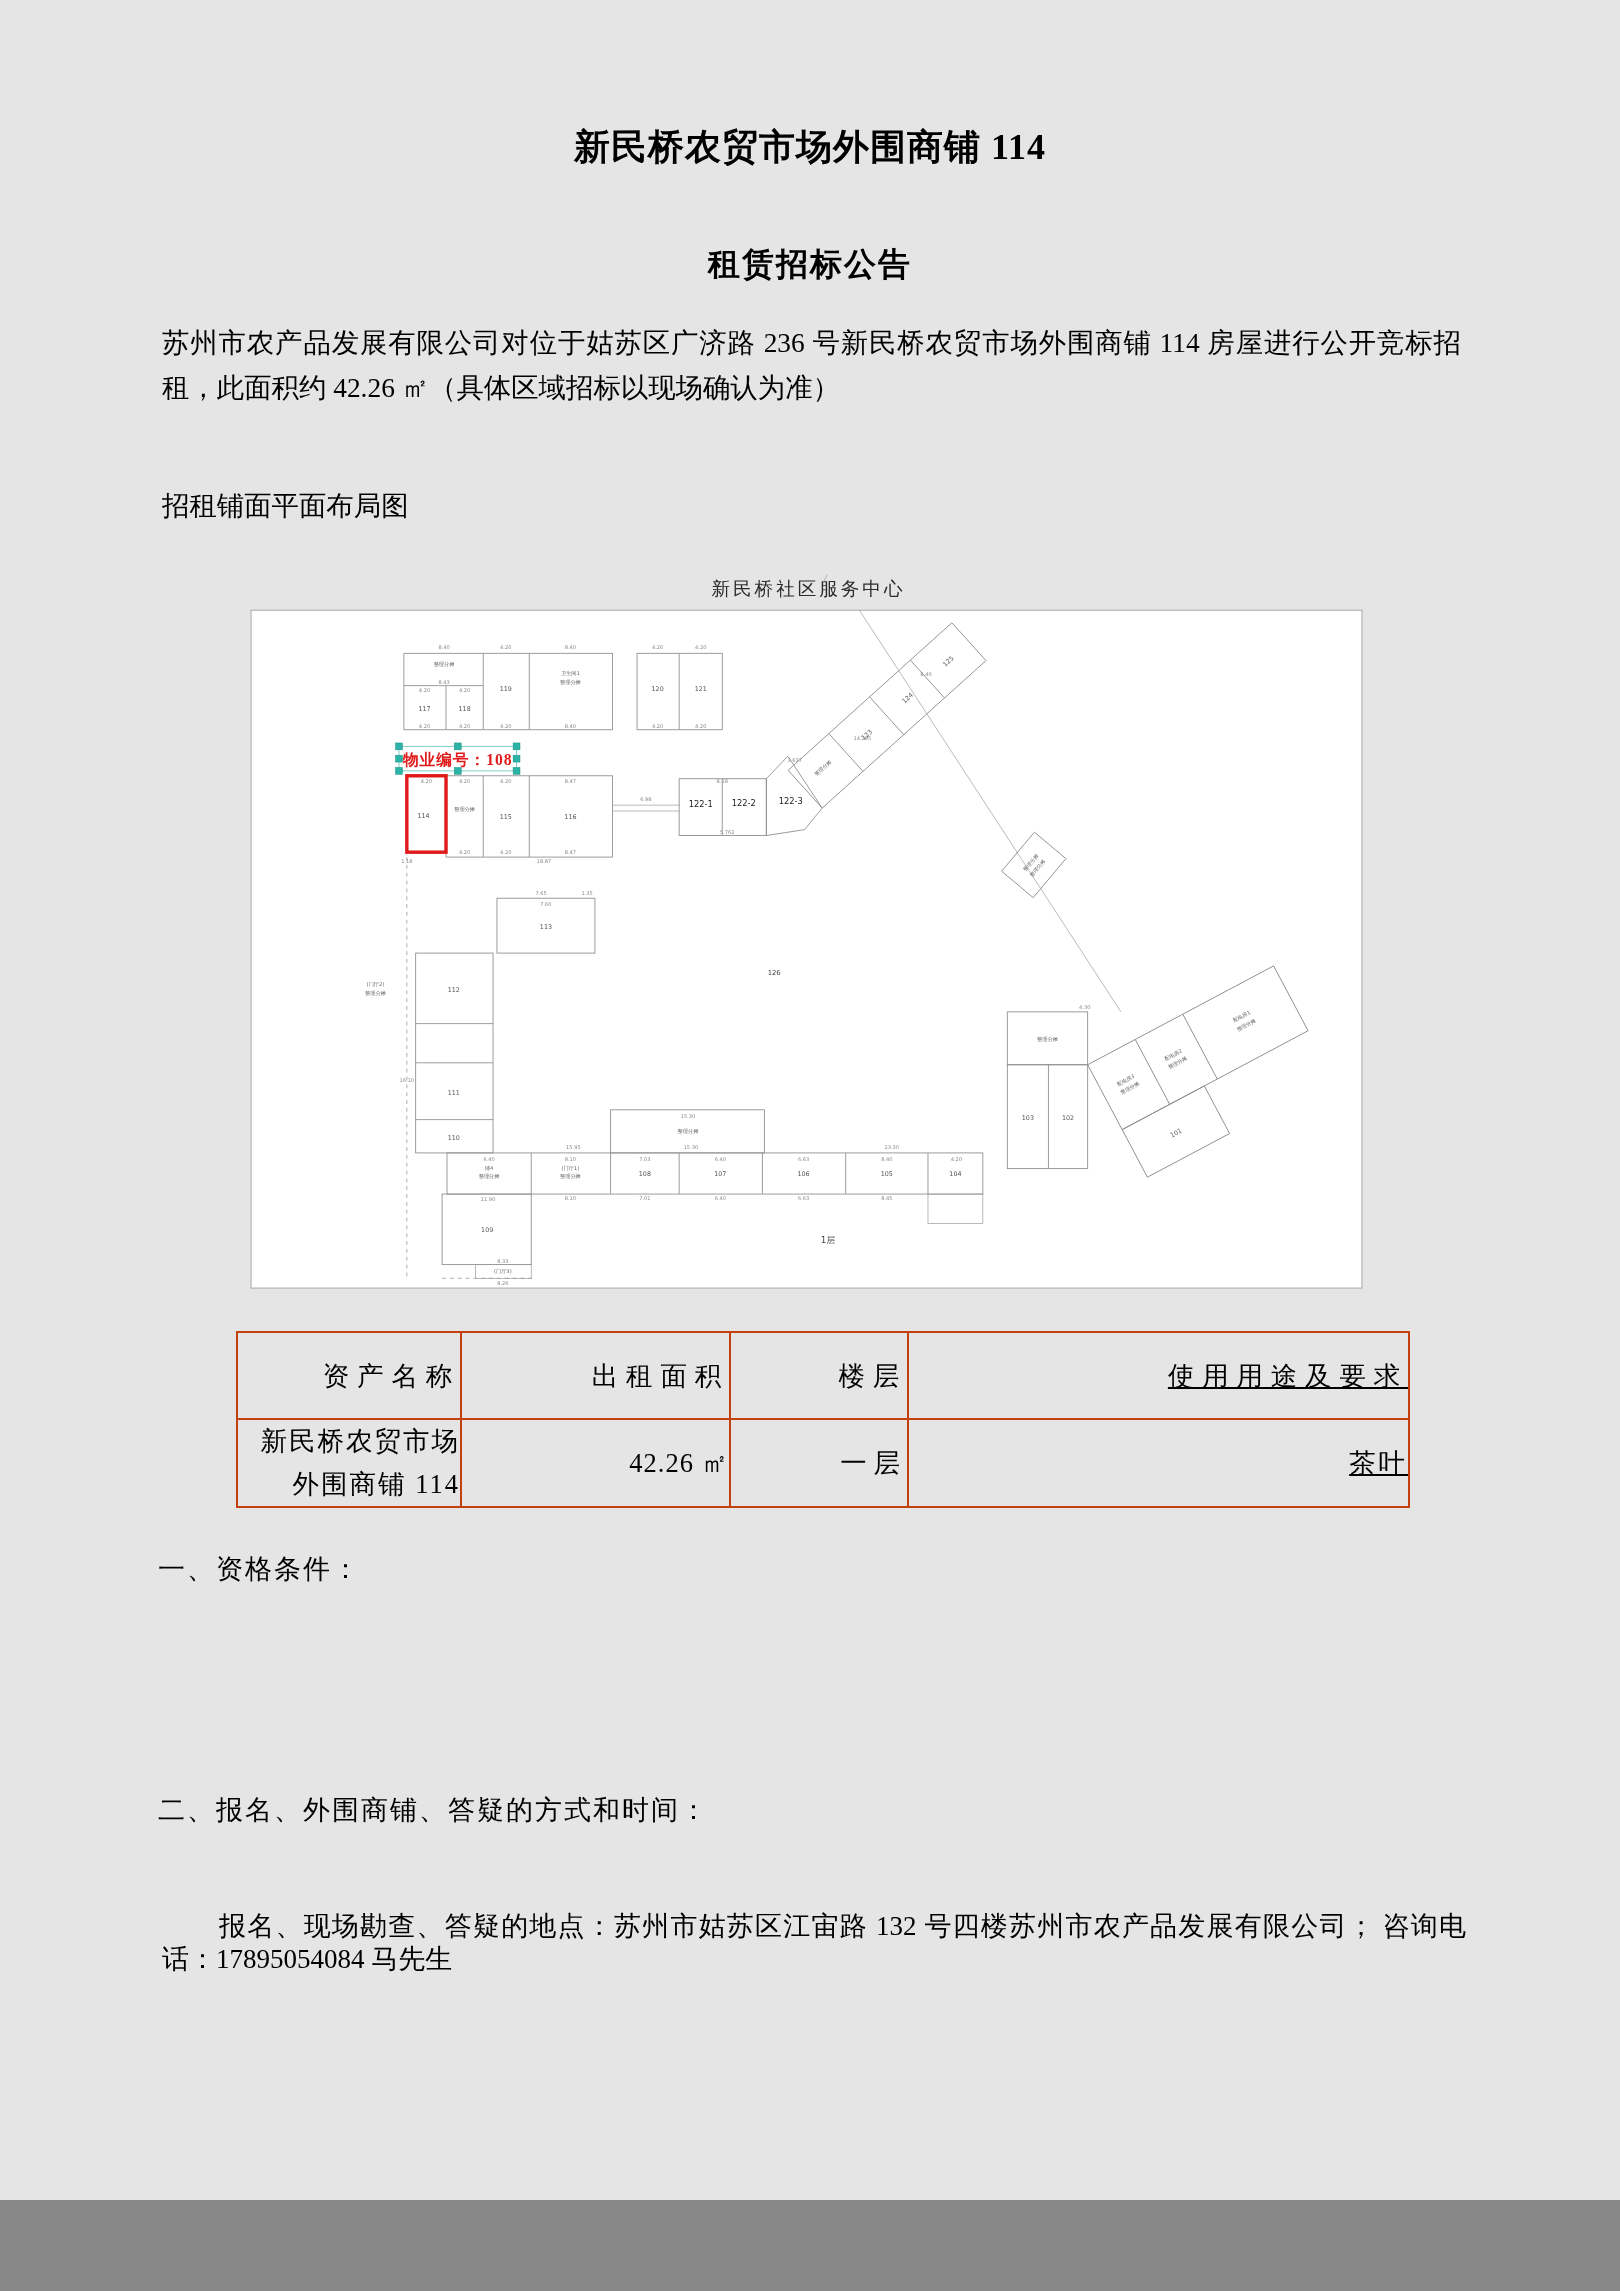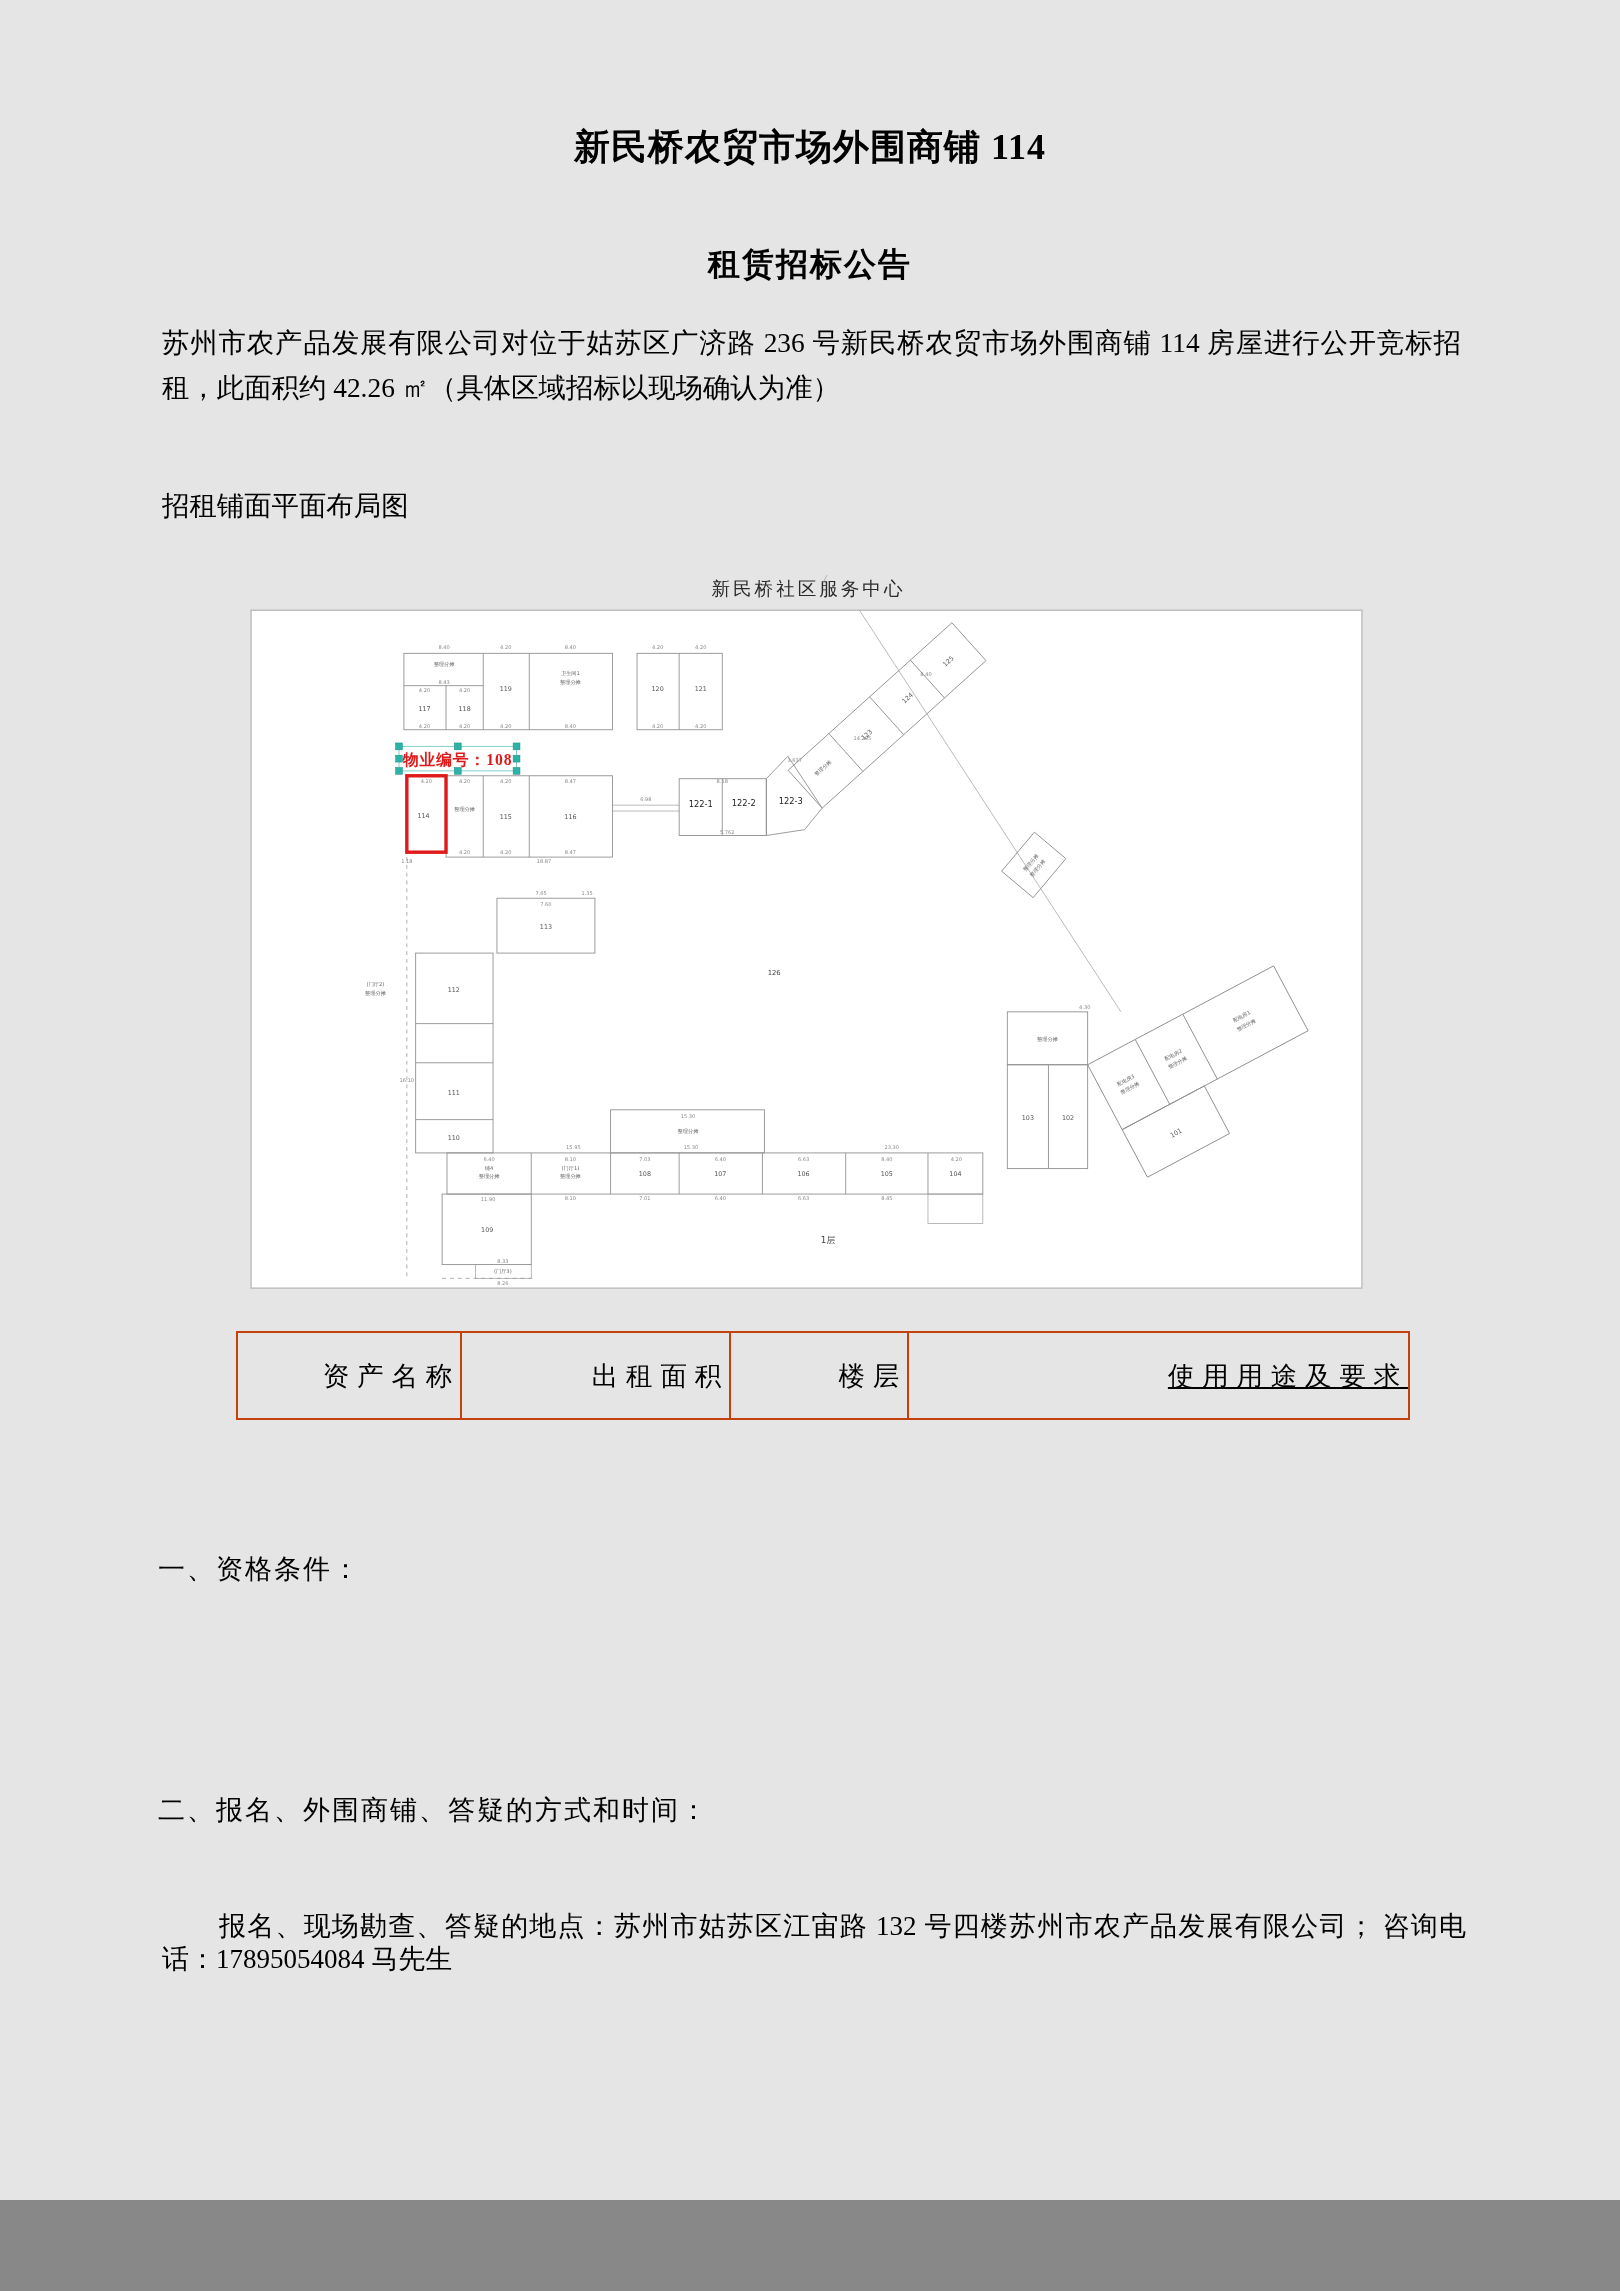--- a/index.html
+++ b/index.html
@@ -278,20 +278,29 @@
   </div>
 
   <table class="asset-table">
     <tbody>
       <tr class="hrow">
         <td class="c1">资产名称</td>
         <td class="c2">出租面积</td>
         <td class="c3">楼层</td>
         <td class="c4">使用用途及要求</td>
       </tr>
+      <tr class="drow">
+        <td class="c1 name-cell">
+          <div>新民桥农贸市场</div>
+          <div>外围商铺 114</div>
+        </td>
+        <td class="c2 area-cell">42.26 ㎡</td>
+        <td class="c3 floor-cell">一层</td>
+        <td class="c4 usage-cell">茶叶</td>
+      </tr>
     </tbody>
   </table>
 
   <div class="sec-h sec1-h">一、资格条件：</div>
   <div class="sec-h sec2-h">二、报名、外围商铺、答疑的方式和时间：</div>
   <div class="sec2-body">报名、现场勘查、答疑的地点：苏州市姑苏区江宙路 132 号四楼苏州市农产品发展有限公司；  咨询电话：17895054084 马先生</div>
 
 </div>
 
 

